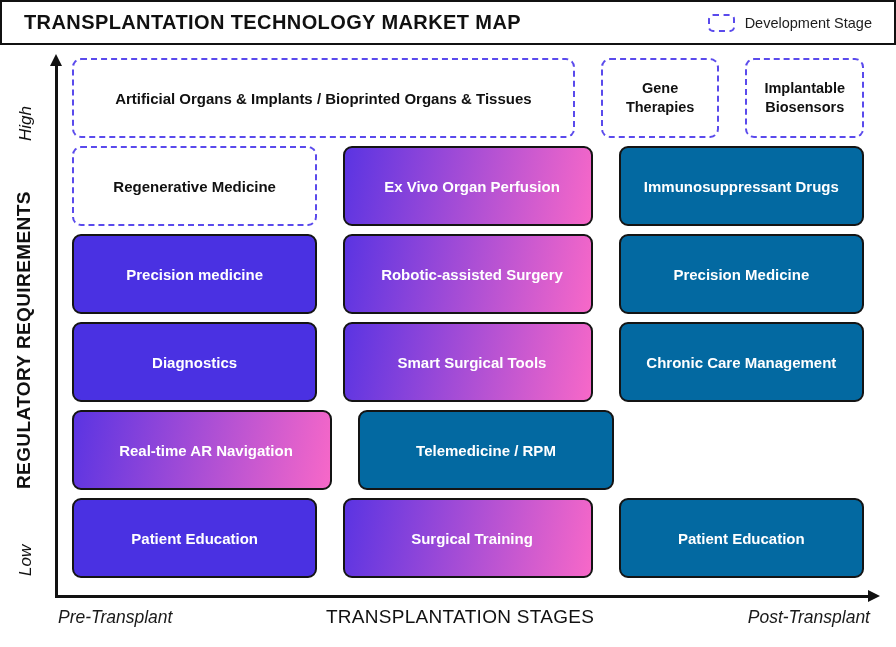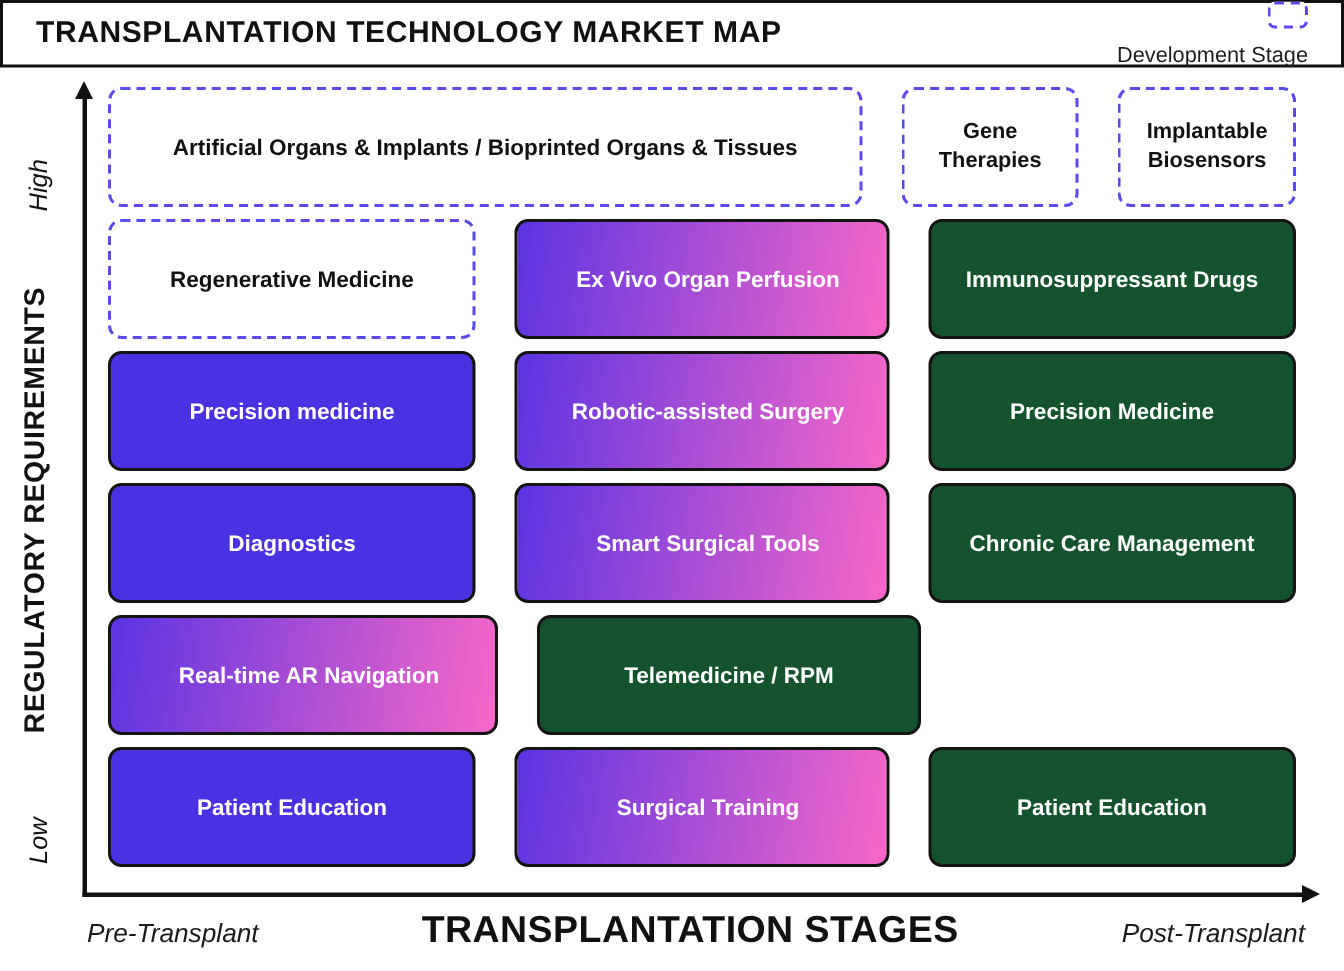--- a/index.html
+++ b/index.html
@@ -5,53 +5,53 @@
   * { margin:0; padding:0; box-sizing:border-box; }
   html,body { background:#fff; }
   body { font-family:"Liberation Sans", sans-serif; color:#111; }
   .canvas { position:relative; width:896px; height:647px; background:#fff; overflow:hidden; }
 
   
   .titlebar { position:absolute; left:0; top:0; width:896px; height:45px;
     border:2px solid #111; background:#fff; display:flex; align-items:center;
     justify-content:space-between; padding:0 22px; }
   .title { font-size:20px; font-weight:700; letter-spacing:.4px; color:#111; }
-  .legend { display:flex; align-items:flex-end; gap:10px;flex-direction:column; }
+  .legend { display:flex; align-items:center; gap:10px; }
   .legend-swatch { width:27px; height:18px; border:2.5px dashed #5A4AEC; border-radius:5px; background:#fff; }
   .legend-label { font-size:14.5px; color:#1d1d1d; }
 
   
   .y-axis-line { position:absolute; left:55px; top:64px; width:3px; height:534px; background:#111; }
   .y-arrow { position:absolute; left:50px; top:54px; width:0; height:0;
     border-left:6.5px solid transparent; border-right:6.5px solid transparent; border-bottom:12px solid #111; }
   .x-axis-line { position:absolute; left:55px; top:595px; width:816px; height:3px; background:#111; }
   .x-arrow { position:absolute; left:868px; top:590px; width:0; height:0;
     border-top:6.5px solid transparent; border-bottom:6.5px solid transparent; border-left:12px solid #111; }
 
   .v-label { position:absolute; transform:rotate(-90deg); transform-origin:left top; white-space:nowrap; }
   .ylab-high { left:16px; top:141px; font-style:italic; font-size:17px; }
   .ylab-req  { left:13px; top:489px; font-weight:700; font-size:19px; letter-spacing:.4px; }
   .ylab-low  { left:16px; top:576px; font-style:italic; font-size:17px; }
 
   .x-labels { position:absolute; left:58px; top:606px; width:812px;
     display:flex; justify-content:space-between; align-items:baseline; }
   .x-min, .x-max { font-style:italic; font-size:17.5px; color:#1a1a1a; }
-  .x-title { font-weight:700; font-size:25px; letter-spacing:.3px; }
+  .x-title { font-weight:400; font-size:19px; letter-spacing:.3px; }
 
   
   .grid { position:absolute; left:72px; top:58px; width:792px; }
   .row { display:flex; gap:26px; height:80px; margin-bottom:8px; }
   .box { border-radius:9px; display:flex; align-items:center; justify-content:center;
     text-align:center; font-weight:700; font-size:15px; color:#fff; padding:4px 12px; }
   .c1 { width:256px; } .c2 { width:260px; } .c3 { width:256px; }
   .wide { width:526px; } .half { width:123px; font-size:14.5px; line-height:1.3; }
   .dashed { background:#fff; border:2.5px dashed #5A4AEC; color:#111; }
   .solid-blue { background:#4A31E2; border:2.5px solid #141414; }
   .solid-grad { background:linear-gradient(100deg,#5B34E2 0%,#F768C8 100%); border:2.5px solid #141414;padding-left:20px; }
-  .solid-pink { background:#14532d; border:2.5px solid #141414; }
+  .solid-pink { background:#0369a1; border:2.5px solid #141414; }
 </style>
 </head>
 <body>
 
 <div class="canvas">
 
   <header class="titlebar">
     <h1 class="title">TRANSPLANTATION TECHNOLOGY MARKET MAP</h1>
     <div class="legend">
       <span class="legend-swatch"></span>

